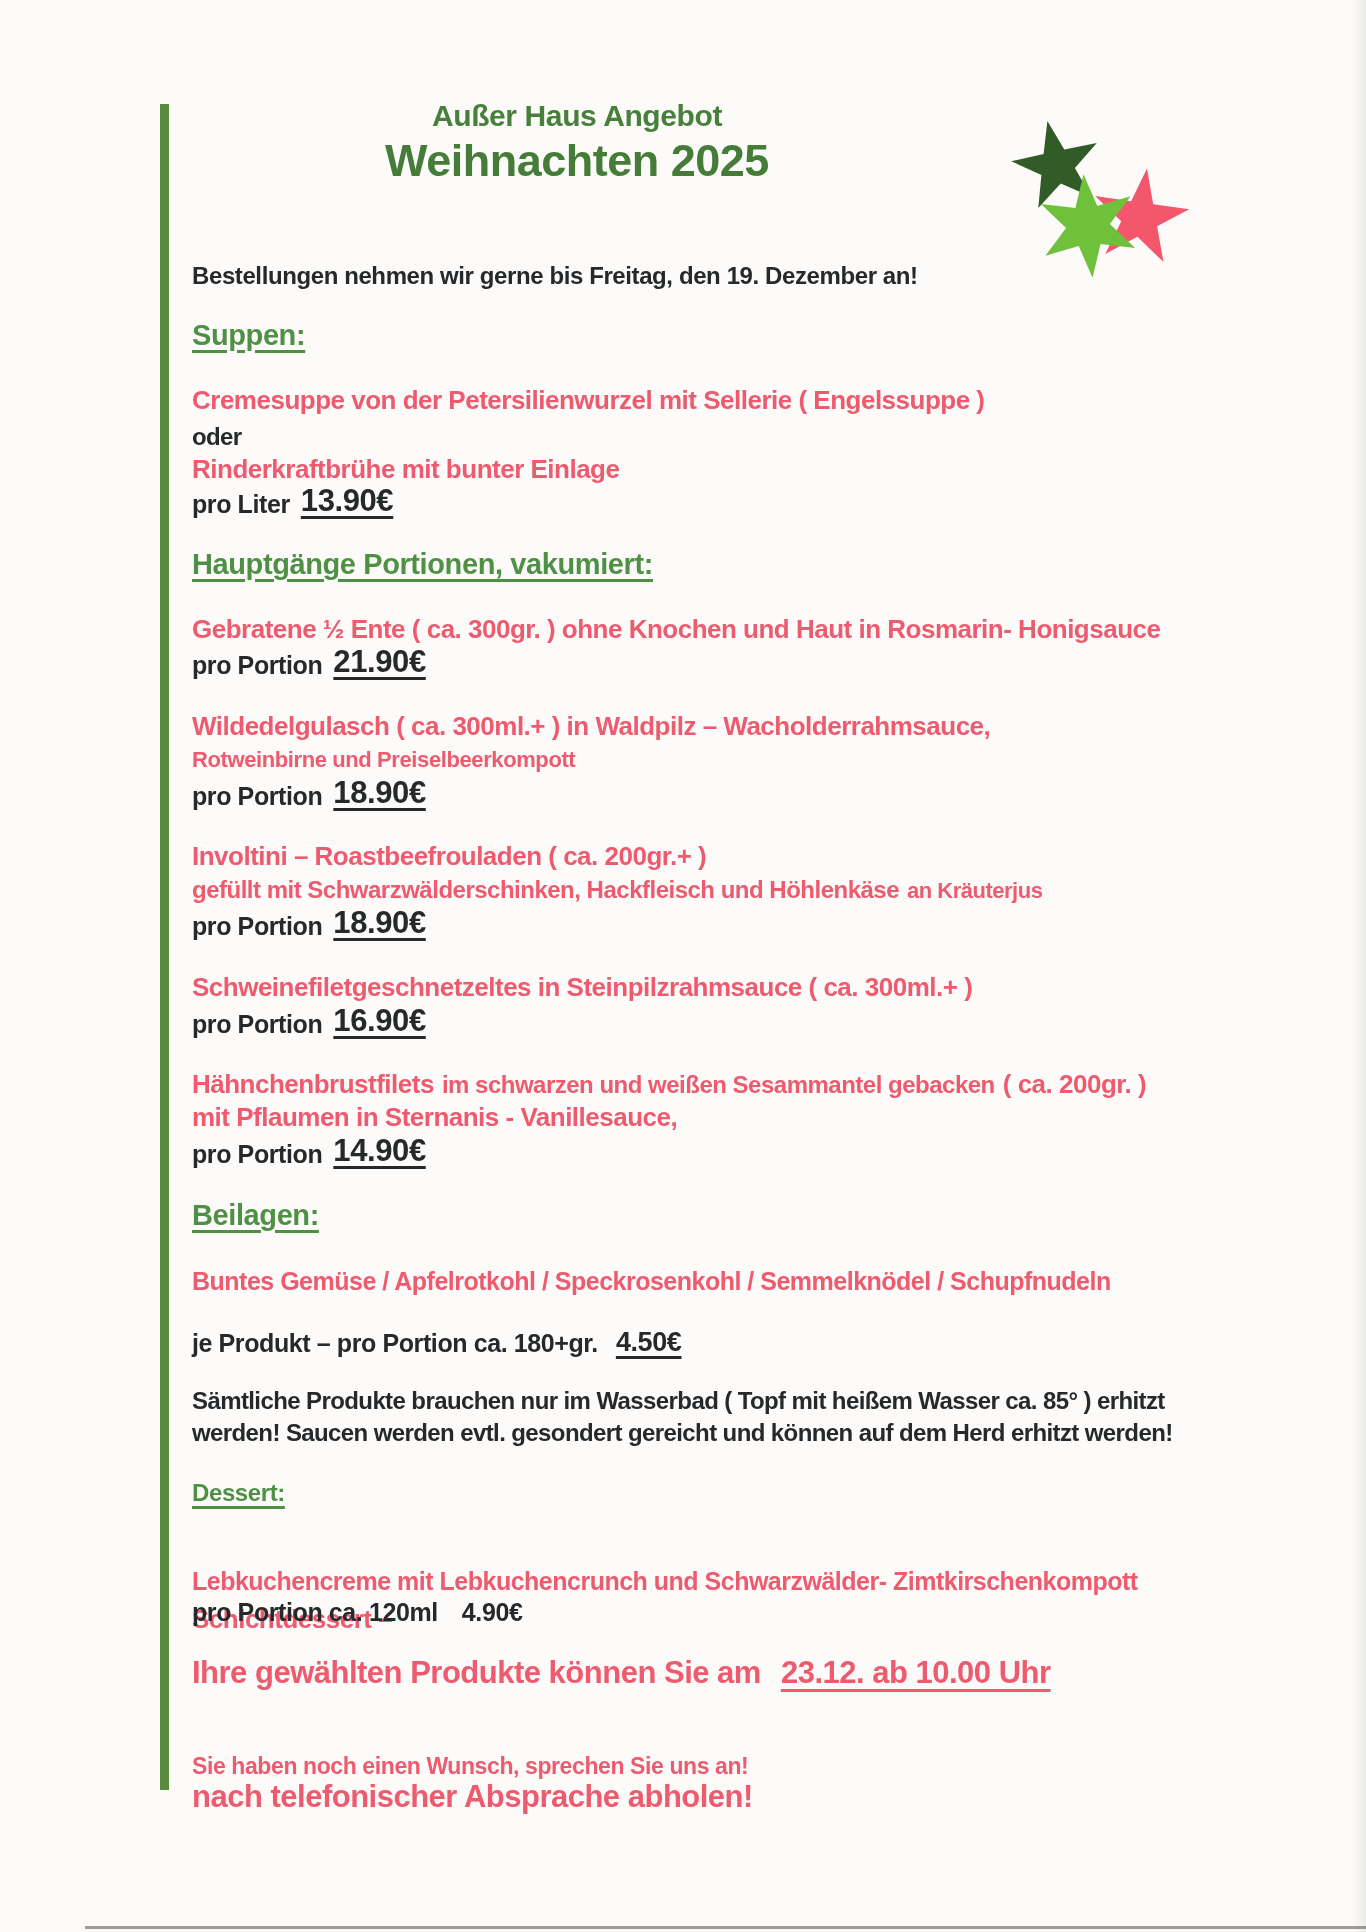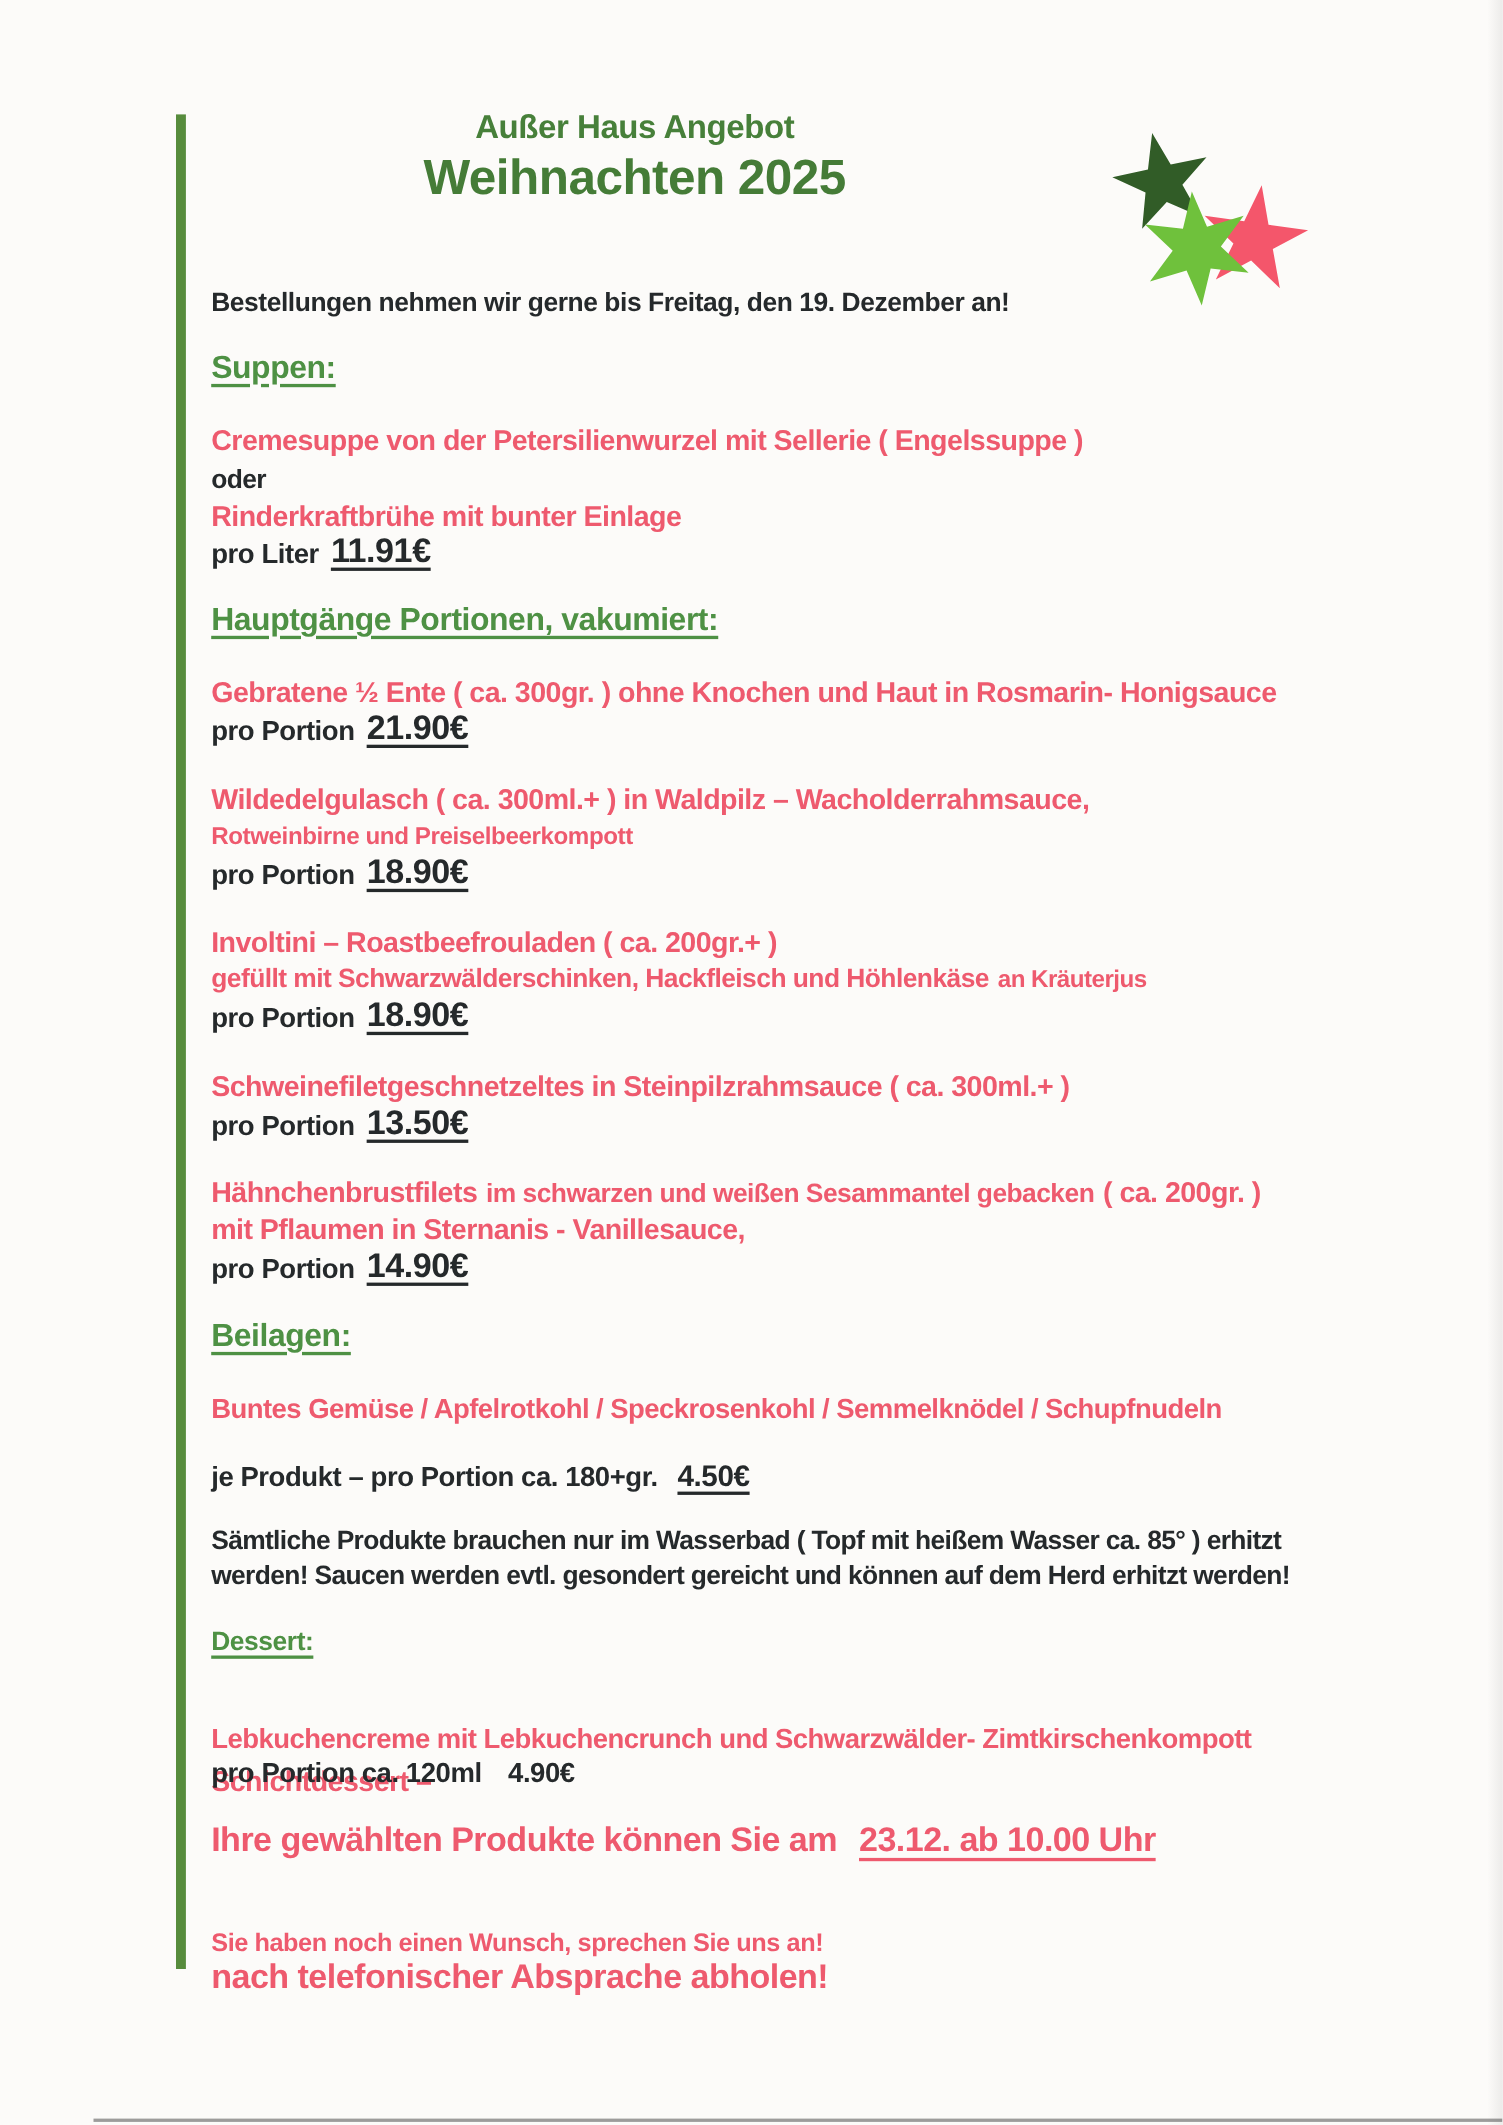--- a/index.html
+++ b/index.html
@@ -85,21 +85,21 @@
   </svg>
 
   <div class="line intro" style="top:263px">Bestellungen nehmen wir gerne bis Freitag, den 19. Dezember an!</div>
 
   <div class="line heading" style="top:320px">Suppen:</div>
   <div class="line pink-main" style="top:387px">Cremesuppe von der Petersilienwurzel mit Sellerie ( Engelssuppe )</div>
   <div class="line black-par" style="top:424px">oder</div>
   <div class="line pink-main" style="top:456px">Rinderkraftbrühe mit bunter Einlage</div>
   <div class="line price-row" style="top:485px">
     <span class="plabel">pro Liter</span>
-    <span class="pprice">11.91€</span>
+    <span class="pprice">13.90€</span>
   </div>
 
   <div class="line heading" style="top:549px">Hauptgänge Portionen, vakumiert:</div>
 
   <div class="line pink-main" style="top:616px">Gebratene ½ Ente ( ca. 300gr. ) ohne Knochen und Haut in Rosmarin- Honigsauce</div>
   <div class="line price-row" style="top:646px">
     <span class="plabel">pro Portion</span>
     <span class="pprice">21.90€</span>
   </div>
 
@@ -115,21 +115,21 @@
     <span>gefüllt mit Schwarzwälderschinken, Hackfleisch und Höhlenkäse</span><span class="pink-sub suffix">an Kräuterjus</span>
   </div>
   <div class="line price-row" style="top:907px">
     <span class="plabel">pro Portion</span>
     <span class="pprice">18.90€</span>
   </div>
 
   <div class="line pink-main" style="top:974px">Schweinefiletgeschnetzeltes in Steinpilzrahmsauce ( ca. 300ml.+ )</div>
   <div class="line price-row" style="top:1005px">
     <span class="plabel">pro Portion</span>
-    <span class="pprice">13.50€</span>
+    <span class="pprice">16.90€</span>
   </div>
 
   <div class="line" style="top:1071px">
     <span class="pink-main">Hähnchenbrustfilets</span><span class="pink-med suffix">im schwarzen und weißen Sesammantel gebacken</span><span class="pink-main suffix">( ca. 200gr. )</span>
   </div>
   <div class="line pink-main" style="top:1104px">mit Pflaumen in Sternanis - Vanillesauce,</div>
   <div class="line price-row" style="top:1135px">
     <span class="plabel">pro Portion</span>
     <span class="pprice">14.90€</span>
   </div>

